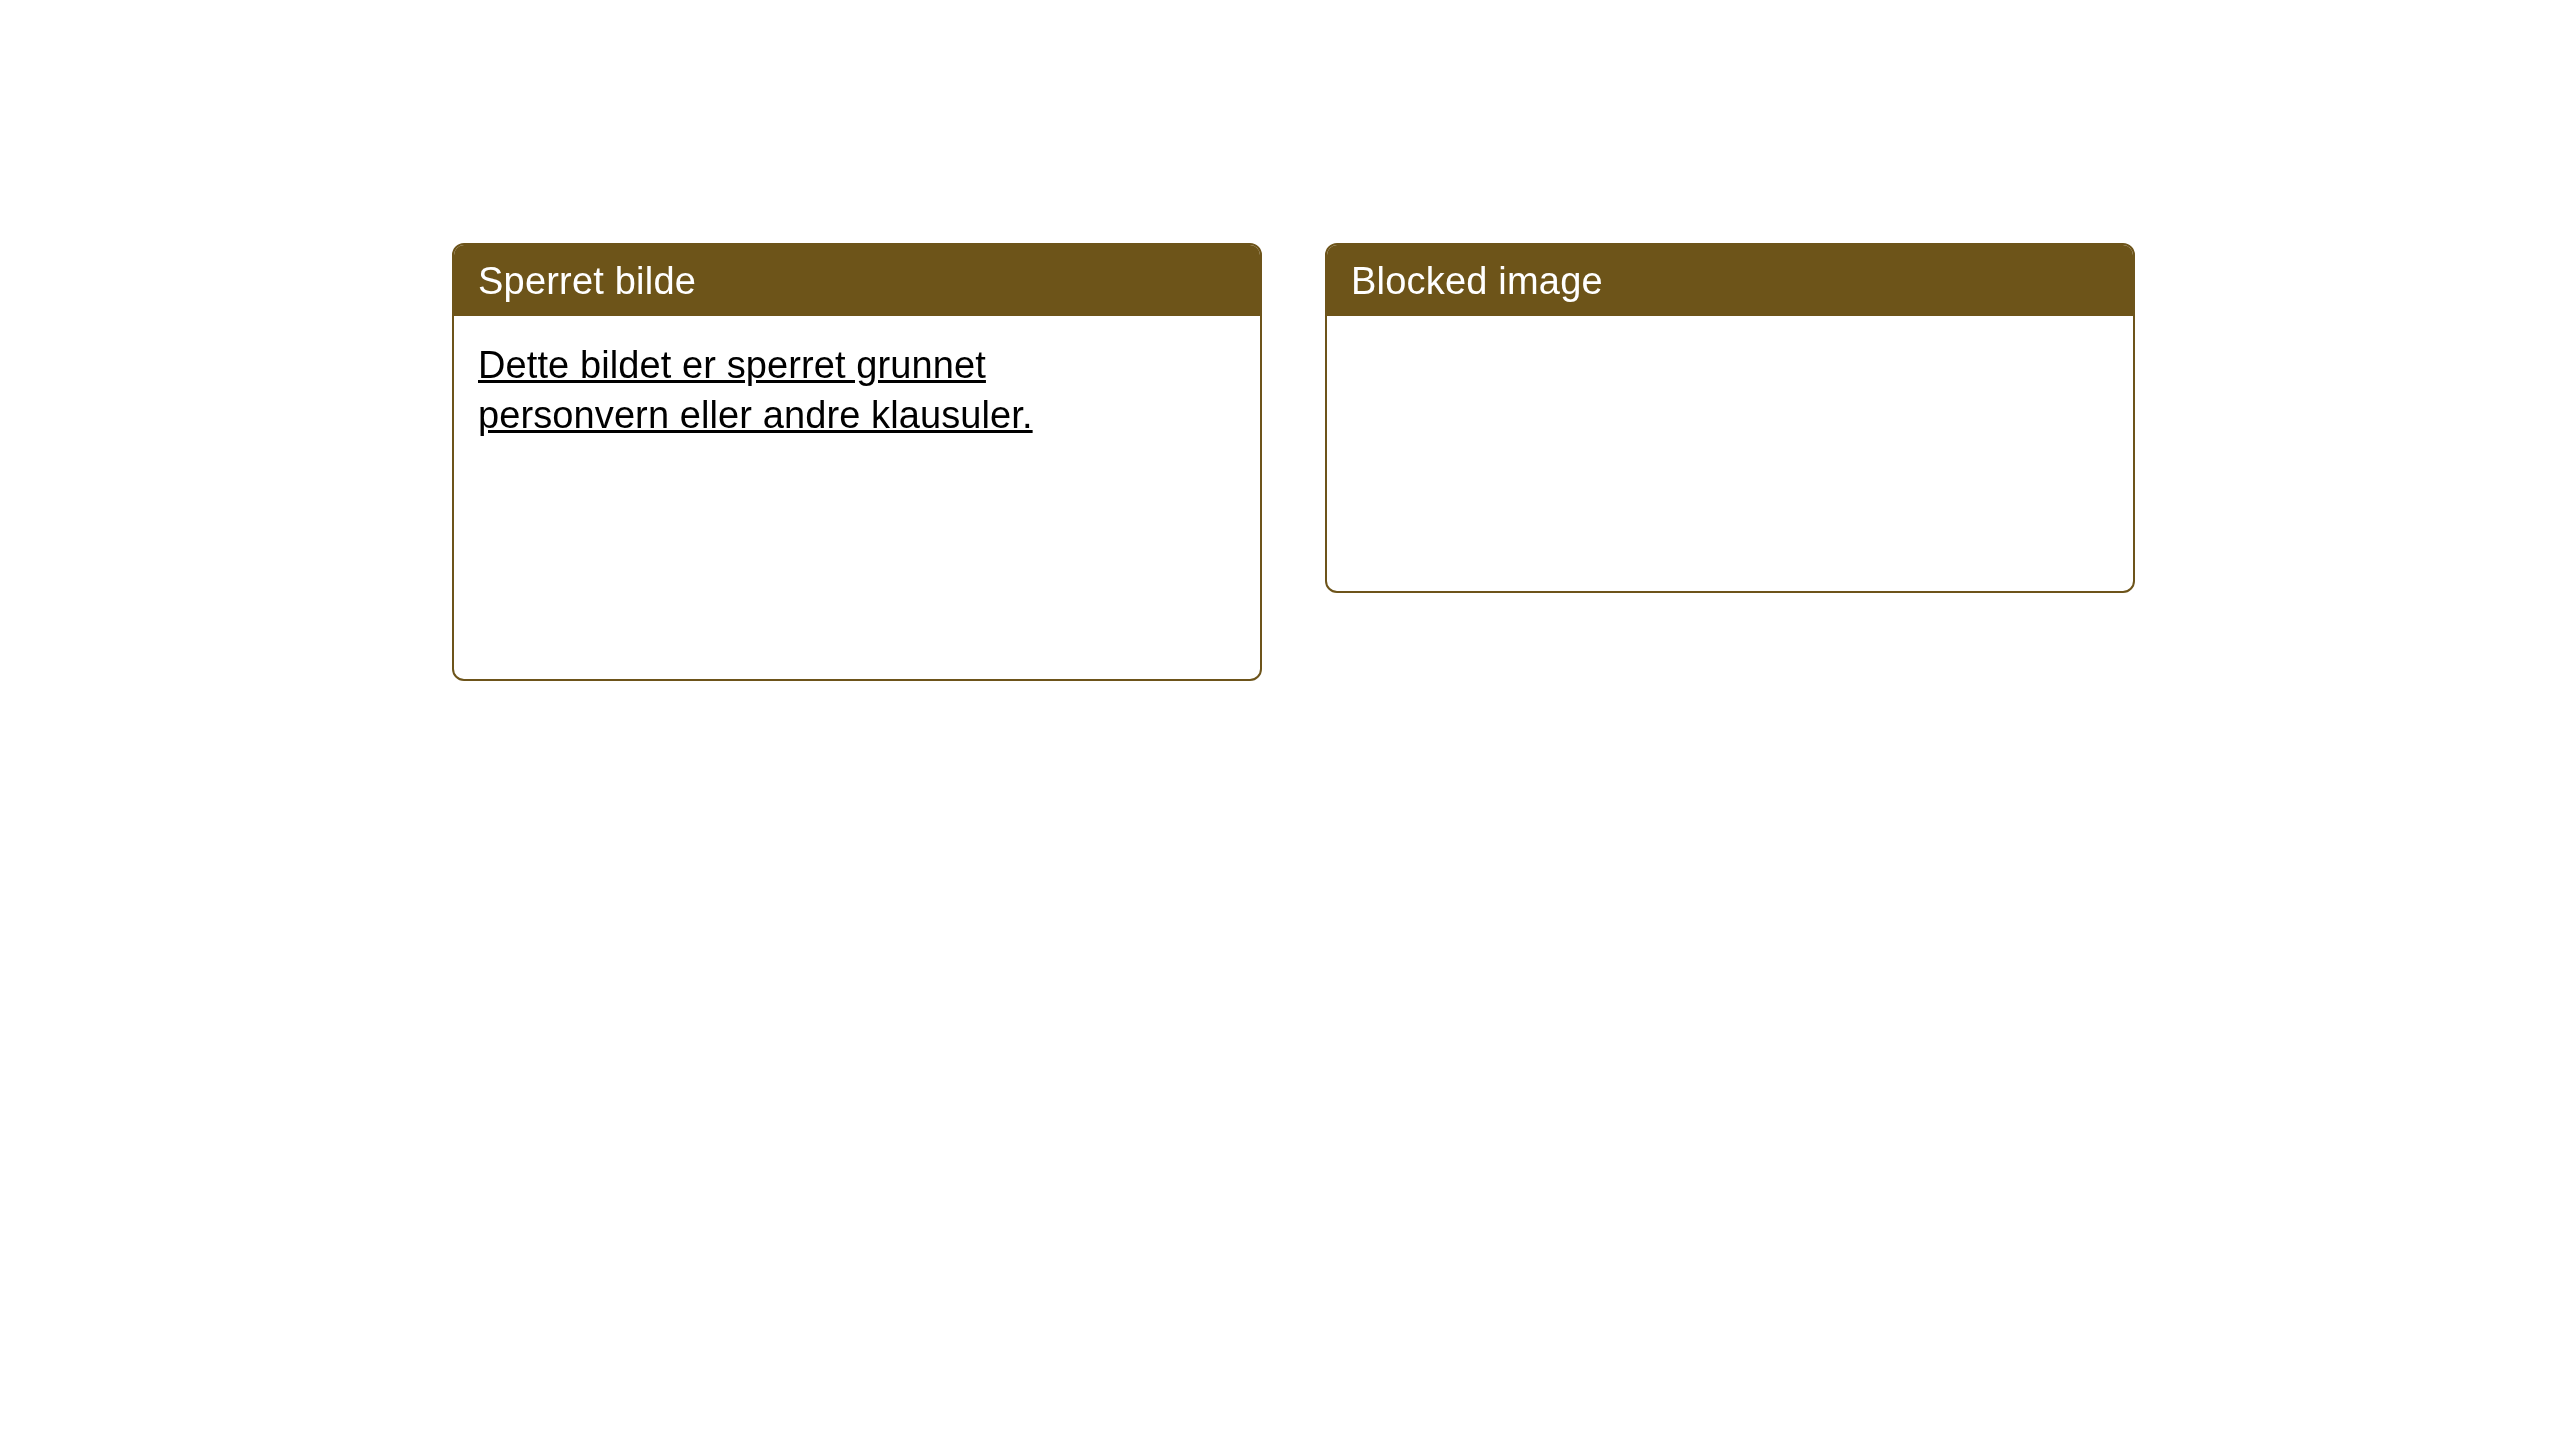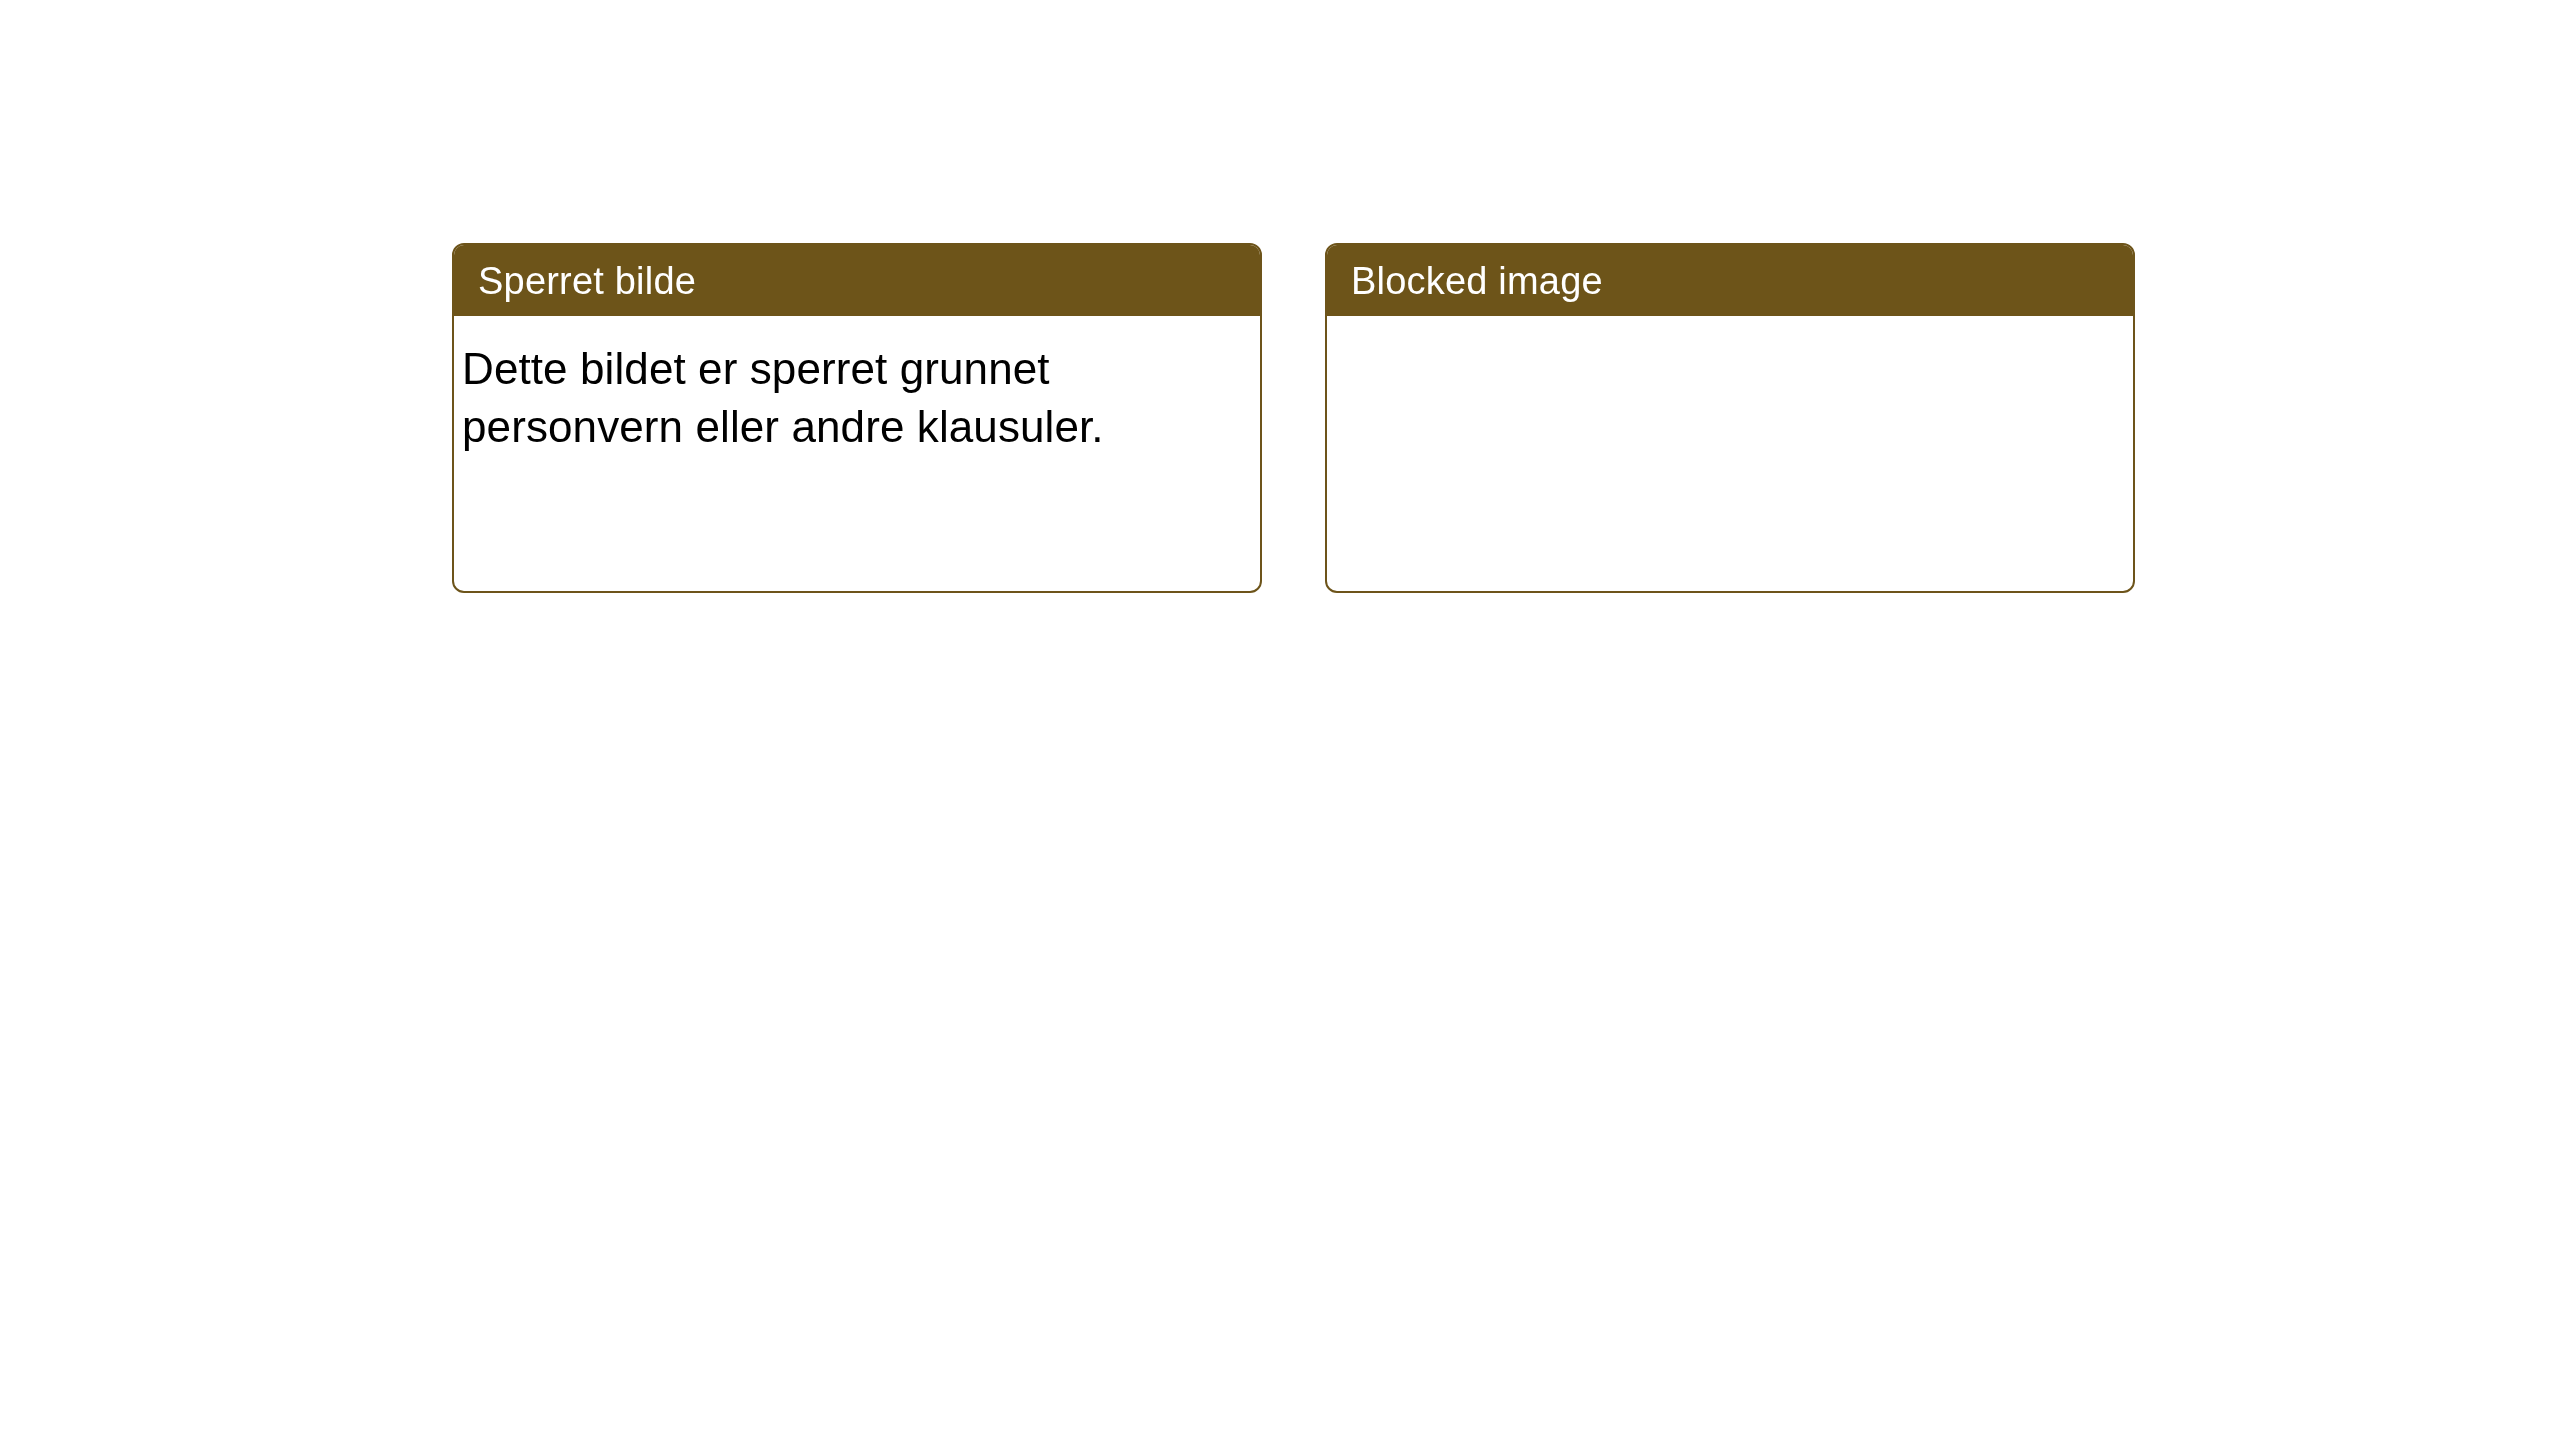--- a/index.html
+++ b/index.html
@@ -25,41 +25,42 @@
   }
   .card {
     box-sizing: border-box;
     background: #ffffff;
     border: 2px solid #6d541a;
     border-radius: 12px;
     overflow: hidden;
   }
   .card-no {
     width: 810px;
-    height: 350px;
+    height: 438px;
   }
   .card-en {
     width: 810px;
     height: 350px;
   }
   .card-header {
     background: #6d5419;
     color: #ffffff;
     font-size: 38px;
     line-height: 1.0;
     padding: 17px 0 16px 24px;
     letter-spacing: 0.2px;
     white-space: nowrap;
   }
   .card-body {
-    padding: 24px 30px 0 8px;
+    padding: 24px 30px 0 24px;
     color: #000000;
-    font-size: 44px;
+    font-size: 38px;
     line-height: 1.32;
     letter-spacing: 0.1px;
+    text-decoration: underline;
   }
   .card-body p {
     margin: 0;
   }
   .card-no .card-body {
     max-width: 700px;
   }
   .card-en .card-body {
     max-width: 680px;
   }

